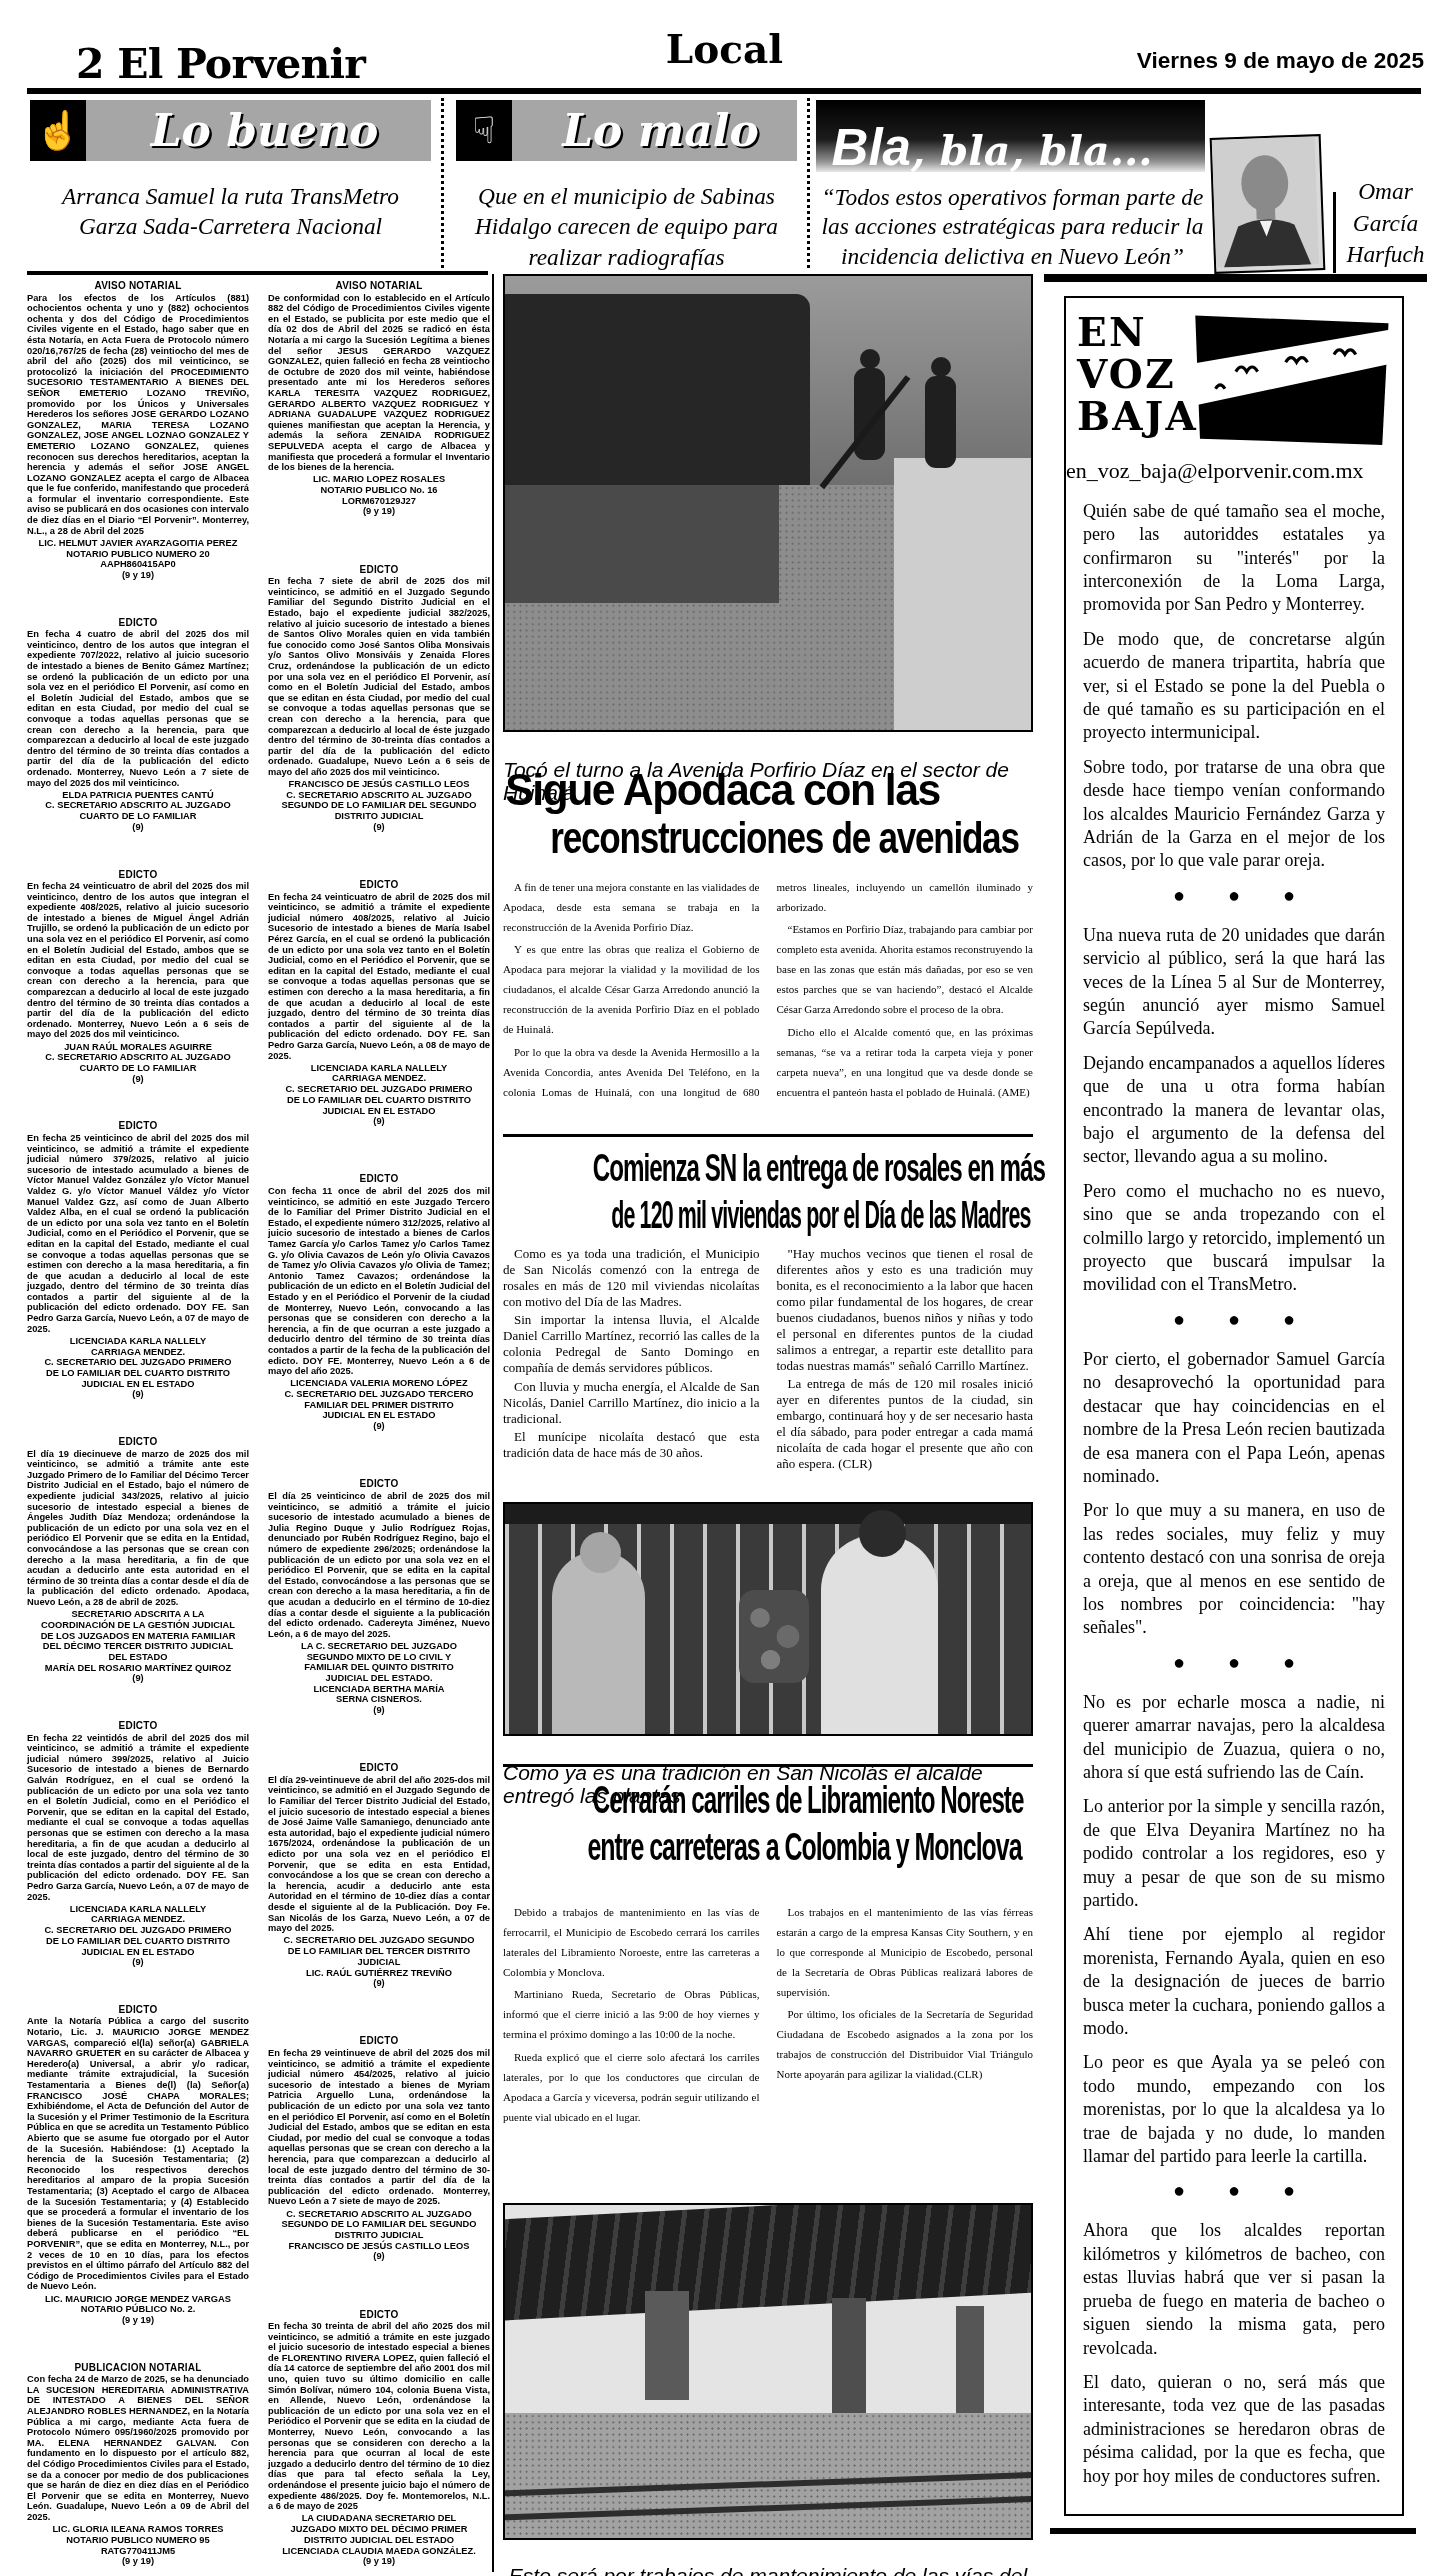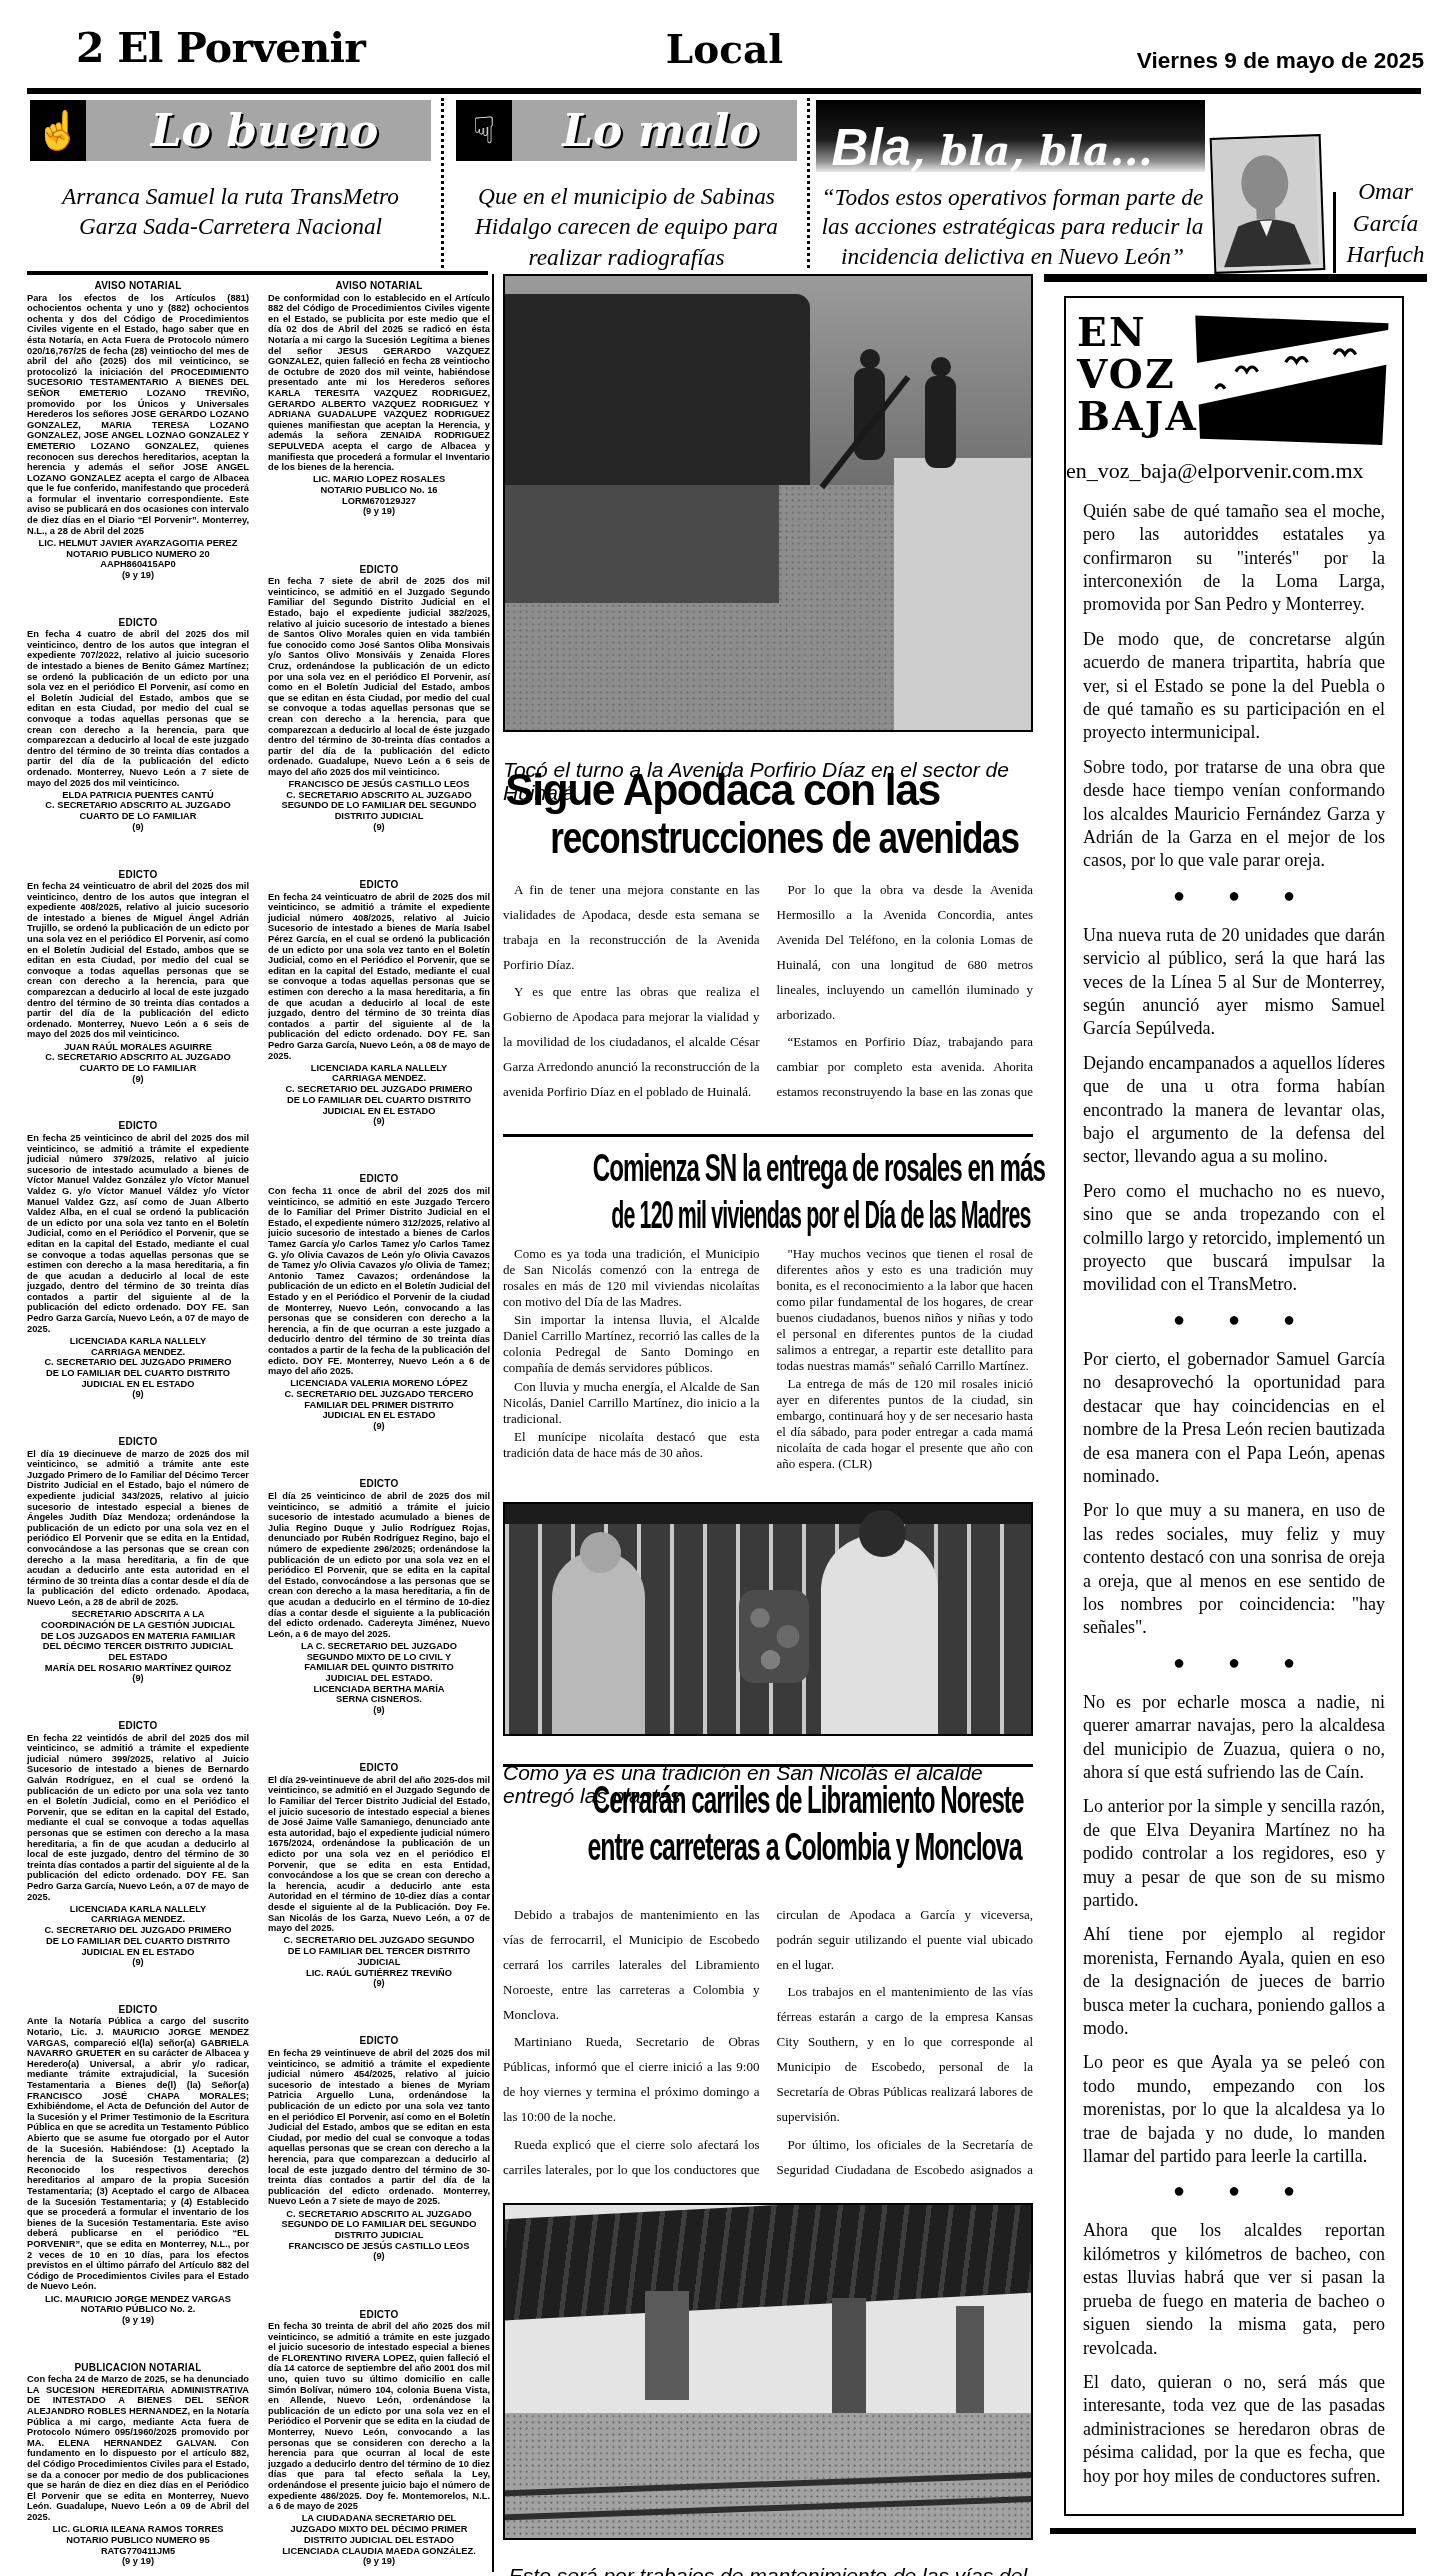--- a/index.html
+++ b/index.html
@@ -1,20 +1,20 @@
 <!DOCTYPE html>
 <html style="font-size:12.5px"><head>
 <meta charset="utf-8">
 <style>
   html,body{margin:0;padding:0;background:#fff;}
   .page{position:relative;width:1449px;height:2576px;background:#fff;color:#000;
         font-family:"Liberation Sans",sans-serif;overflow:hidden;}
 
   
-  .brand{position:absolute;left:76px;top:28px;font-family:"DejaVu Serif",serif;
+  .brand{position:absolute;left:76px;top:44px;font-family:"DejaVu Serif",serif;
          font-weight:bold;font-size:41px;line-height:1;letter-spacing:-0.8px;}
   .section-title{position:absolute;left:0;width:100%;top:30px;text-align:center;
          font-family:"DejaVu Serif",serif;font-weight:bold;font-size:39px;line-height:1;}
   .issue-date{position:absolute;right:25px;top:50px;font-weight:bold;font-size:22.6px;line-height:1;}
   .rule-top{position:absolute;left:27px;top:88px;width:1394px;height:5.5px;background:#000;}
 
   
   .strip-sep{position:absolute;top:98px;height:170px;border-left:3.9px dotted #000;}
   #sep1{left:441px}#sep2{left:807px}
   .blk-good{position:absolute;left:30px;top:100px;width:401px;}
@@ -61,21 +61,21 @@
            font-size:21px;line-height:1.1;}
   #cap1{top:737px}#cap2{top:1740px}#cap3{top:2543px;text-align:center;}
   .headline{position:absolute;left:492px;width:530px;}
   .hl{display:block;white-space:nowrap;font-weight:bold;letter-spacing:-1.6px;
       transform-origin:50% 50%;font-size:45px;line-height:48px;}
   #h2 .hl,#h3 .hl{font-size:39px;line-height:47px;}
   .sx95{transform:scaleX(.95)}.sx78{transform:scaleX(.78)}.sx62{transform:scaleX(.62)}
   .sx55{transform:scaleX(.55)}.sx64{transform:scaleX(.64)}
   #h1{top:766px}#h2{top:1144px}#h3{top:1776px}
   .abody{position:absolute;left:503px;width:530px;column-count:2;column-gap:17px;
-         font-family:"Liberation Serif",serif;font-size:13px;line-height:25px;
+         font-family:"Liberation Serif",serif;font-size:11px;line-height:20px;
          text-align:justify;overflow:hidden;}
   .abody p{margin:0 0 2.3px;text-indent:11px;}
   #body1{top:877px;height:251px}
   #body2{top:1246px;height:252px;font-size:13px;line-height:16px;}
   #body3{top:1902px;height:294px}
   .mid-rule{position:absolute;left:503px;width:530px;height:3.1px;background:#000;}
   #rule1{top:1134px}#rule2{top:1764px}
 
   
   .voz-rule-top{position:absolute;left:1044px;top:274px;width:383px;height:7.8px;background:#000;}

